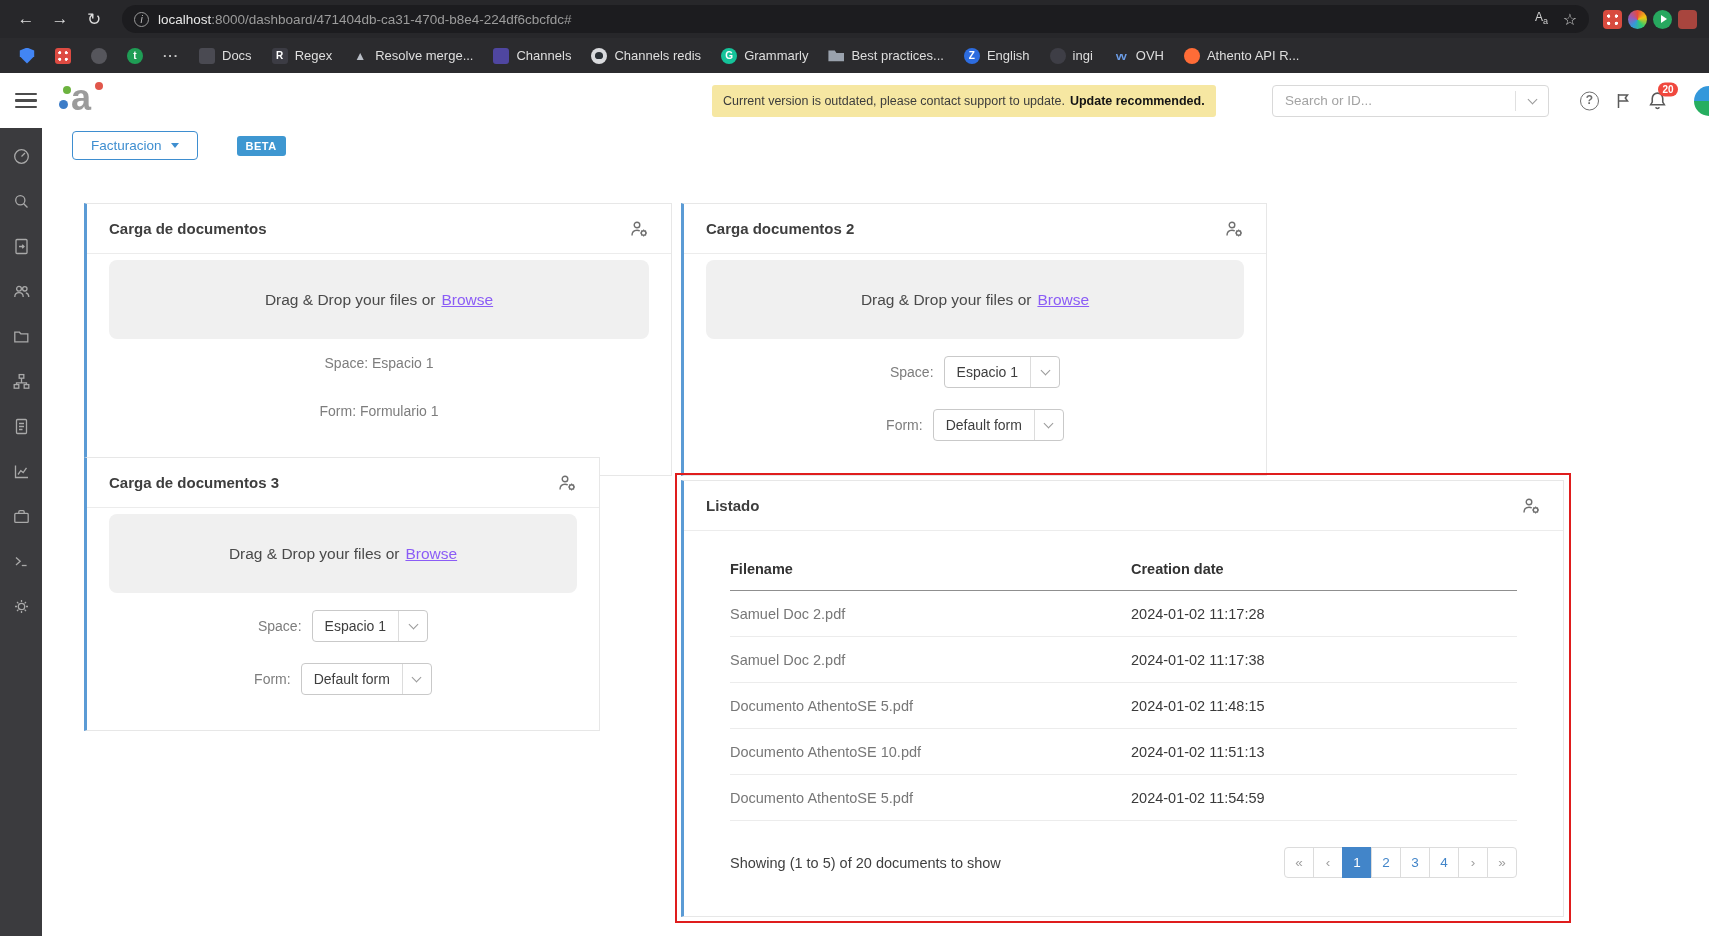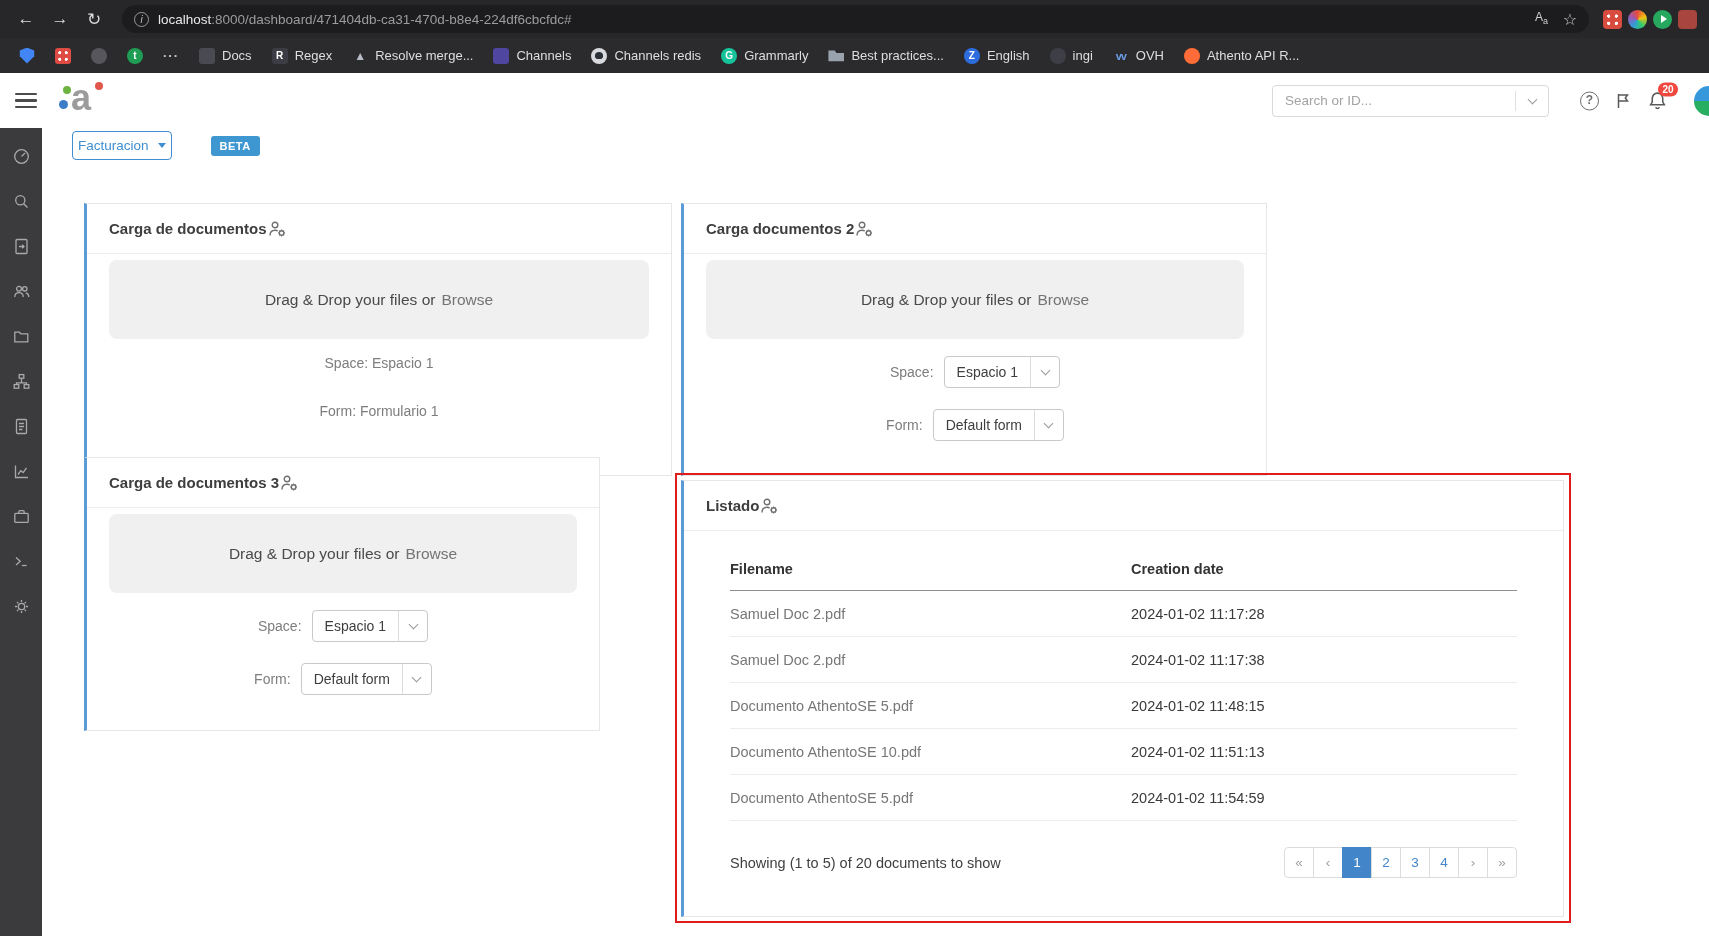--- a/index.html
+++ b/index.html
@@ -86,34 +86,34 @@
   .badge{position:absolute;top:-8px;left:10px;background:#f0483e;color:#fff;font-size:10px;font-weight:bold;padding:1.5px 4.5px;border-radius:8px}
   .avatar{position:absolute;left:1694px;top:50%;transform:translateY(-50%);width:30px;height:30px;border-radius:50%;background:conic-gradient(#e74c3c 0 25%,#f1c40f 0 50%,#27ae60 0 75%,#3498db 0 100%);cursor:pointer}
 
   
   .sidebar{position:absolute;left:0;top:128px;width:42px;height:808px;background:#3b3b3e;display:flex;flex-direction:column;align-items:center;padding-top:6px}
   .side-item{width:42px;height:45px;display:flex;align-items:center;justify-content:center;color:#a9a9a9;cursor:pointer}
   .side-item svg{stroke:currentColor;fill:none;stroke-width:1.3}
 
   
   .ws-row{position:absolute;left:72px;top:131px;display:flex;align-items:center}
-  .ws-btn{height:29px;border:1px solid #3e8ed0;border-radius:4px;background:#fff;color:#3e8ed0;font-size:13.5px;padding:0 5px;display:inline-flex;align-items:center;gap:9px;cursor:pointer;font-family:"Liberation Sans",sans-serif}
+  .ws-btn{height:29px;border:1px solid #3e8ed0;border-radius:4px;background:#fff;color:#3e8ed0;font-size:13.5px;padding:0 18px;display:inline-flex;align-items:center;gap:9px;cursor:pointer;font-family:"Liberation Sans",sans-serif}
   .caret-down{width:0;height:0;border-left:4px solid transparent;border-right:4px solid transparent;border-top:5px solid #3e8ed0}
   .beta{margin-left:39px;background:#3e97d1;color:#fff;font-size:11px;font-weight:bold;padding:4px 9px;border-radius:3px;letter-spacing:.5px}
 
   
   .card{position:absolute;background:#fff;border:1px solid #e7e7e7;border-left:3px solid #5b9bd5}
   .card-1{left:84px;top:203px;width:588px;height:273px}
   .card-2{left:681px;top:203px;width:586px;height:273px}
   .card-3{left:84px;top:457px;width:516px;height:274px}
-  .card-head{height:50px;display:flex;align-items:center;padding:0 22px;border-bottom:1px solid #ececec}
+  .card-head{height:50px;display:flex;align-items:center;justify-content:space-between;padding:0 22px;border-bottom:1px solid #ececec}
   .card-title{font-size:15px;font-weight:bold;color:#3e3e3e}
   .user-cog{color:#6f6f6f;cursor:pointer;display:flex}
   .dropzone{margin:6px 22px 0;height:79px;background:#f0f0f0;border-radius:8px;display:flex;align-items:center;justify-content:center;font-size:15.5px;color:#4a4a4a;gap:6px;cursor:pointer}
-  .browse{color:#737373;cursor:pointer}
+  .browse{text-decoration:underline;color:#8b5cf6;cursor:pointer}
   .meta-line{text-align:center;font-size:14px;color:#7d7d7d}
   .m1{margin-top:16px}
   .m2{margin-top:32px}
   .select-row{display:flex;align-items:center;justify-content:center;gap:10px;font-size:14px;color:#7d7d7d}
   .sr1{margin-top:17px}
   .sr2{margin-top:21px}
   .select{height:32px;border:1px solid #c9c9c9;border-radius:4px;background:#fff;display:inline-flex;align-items:center;cursor:pointer}
   .select .val{padding:0 12px;font-size:14px;color:#3e3e3e}
   .select .sep{width:1px;height:100%;background:#dcdcdc}
   .select .chev{width:28px;display:flex;align-items:center;justify-content:center}
@@ -229,20 +229,24 @@
       <span></span>
       <span></span>
       <span></span>
     </div>
   <div class="logo">
     <span class="a">a</span>
     <span class="dot dot-green"></span>
     <span class="dot dot-blue"></span>
     <span class="dot dot-red"></span>
   </div>
+  <div class="banner">
+    <span>Current version is outdated, please contact support to update.</span>
+    <b>Update recommended.</b>
+  </div>
   <div class="searchbox">
     <input type="text" placeholder="Search or ID..." style="">
     <span class="search-sep"></span>
     <span class="search-chev">
         <span class="chev-mark"></span>
       </span>
   </div>
   <div class="hdr-ico help-circle">?</div>
   <div class="hdr-ico flag-ico">
     <svg width="18" height="19" viewBox="0 0 18 19" fill="none" stroke="#5a5a5a" stroke-width="1.5">

